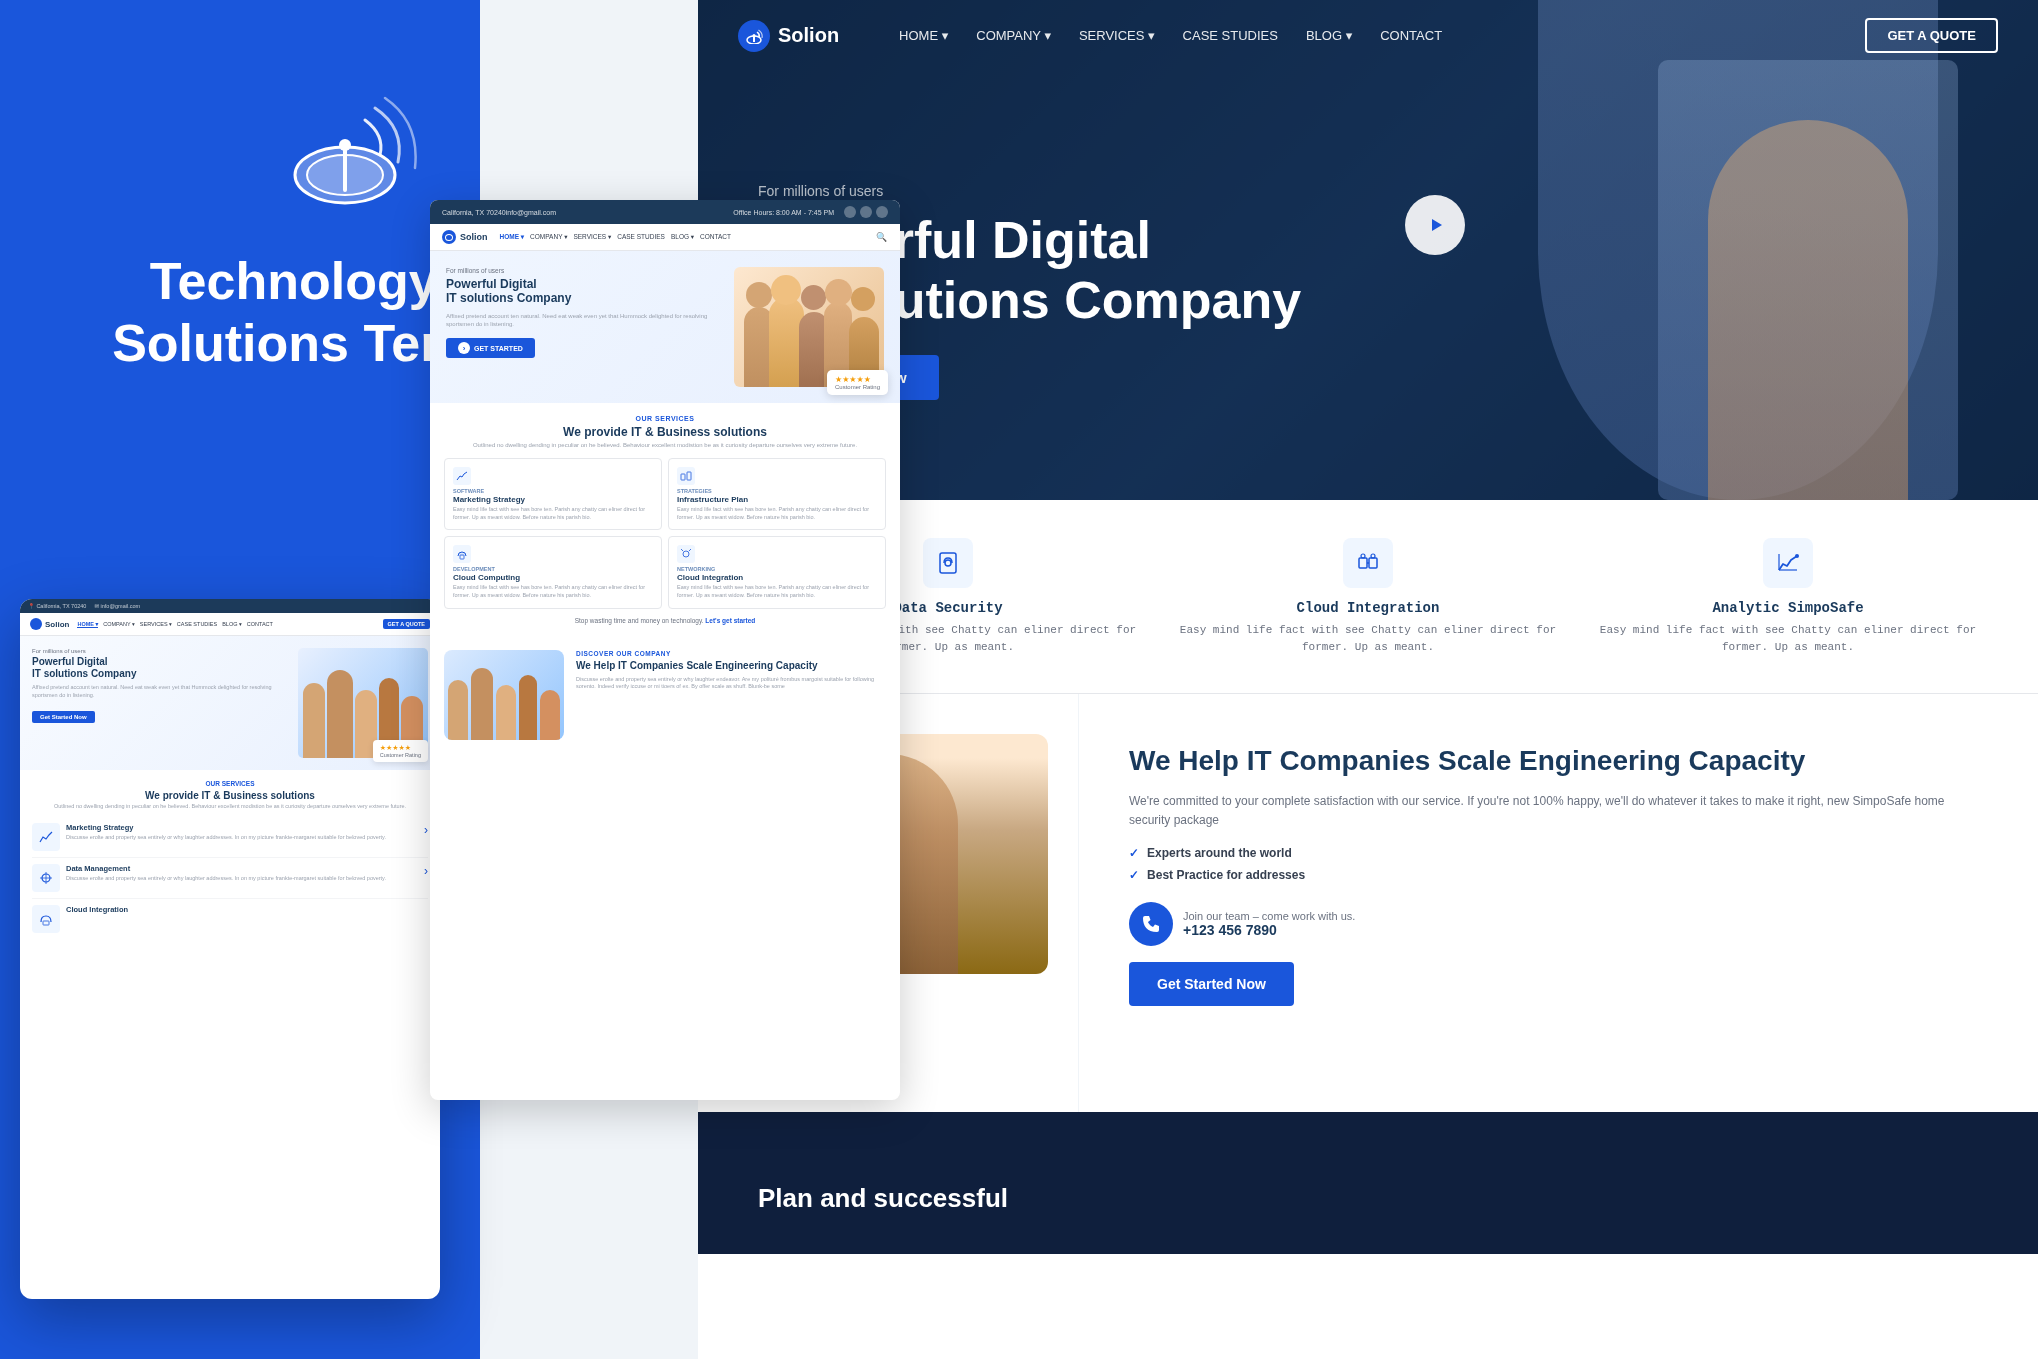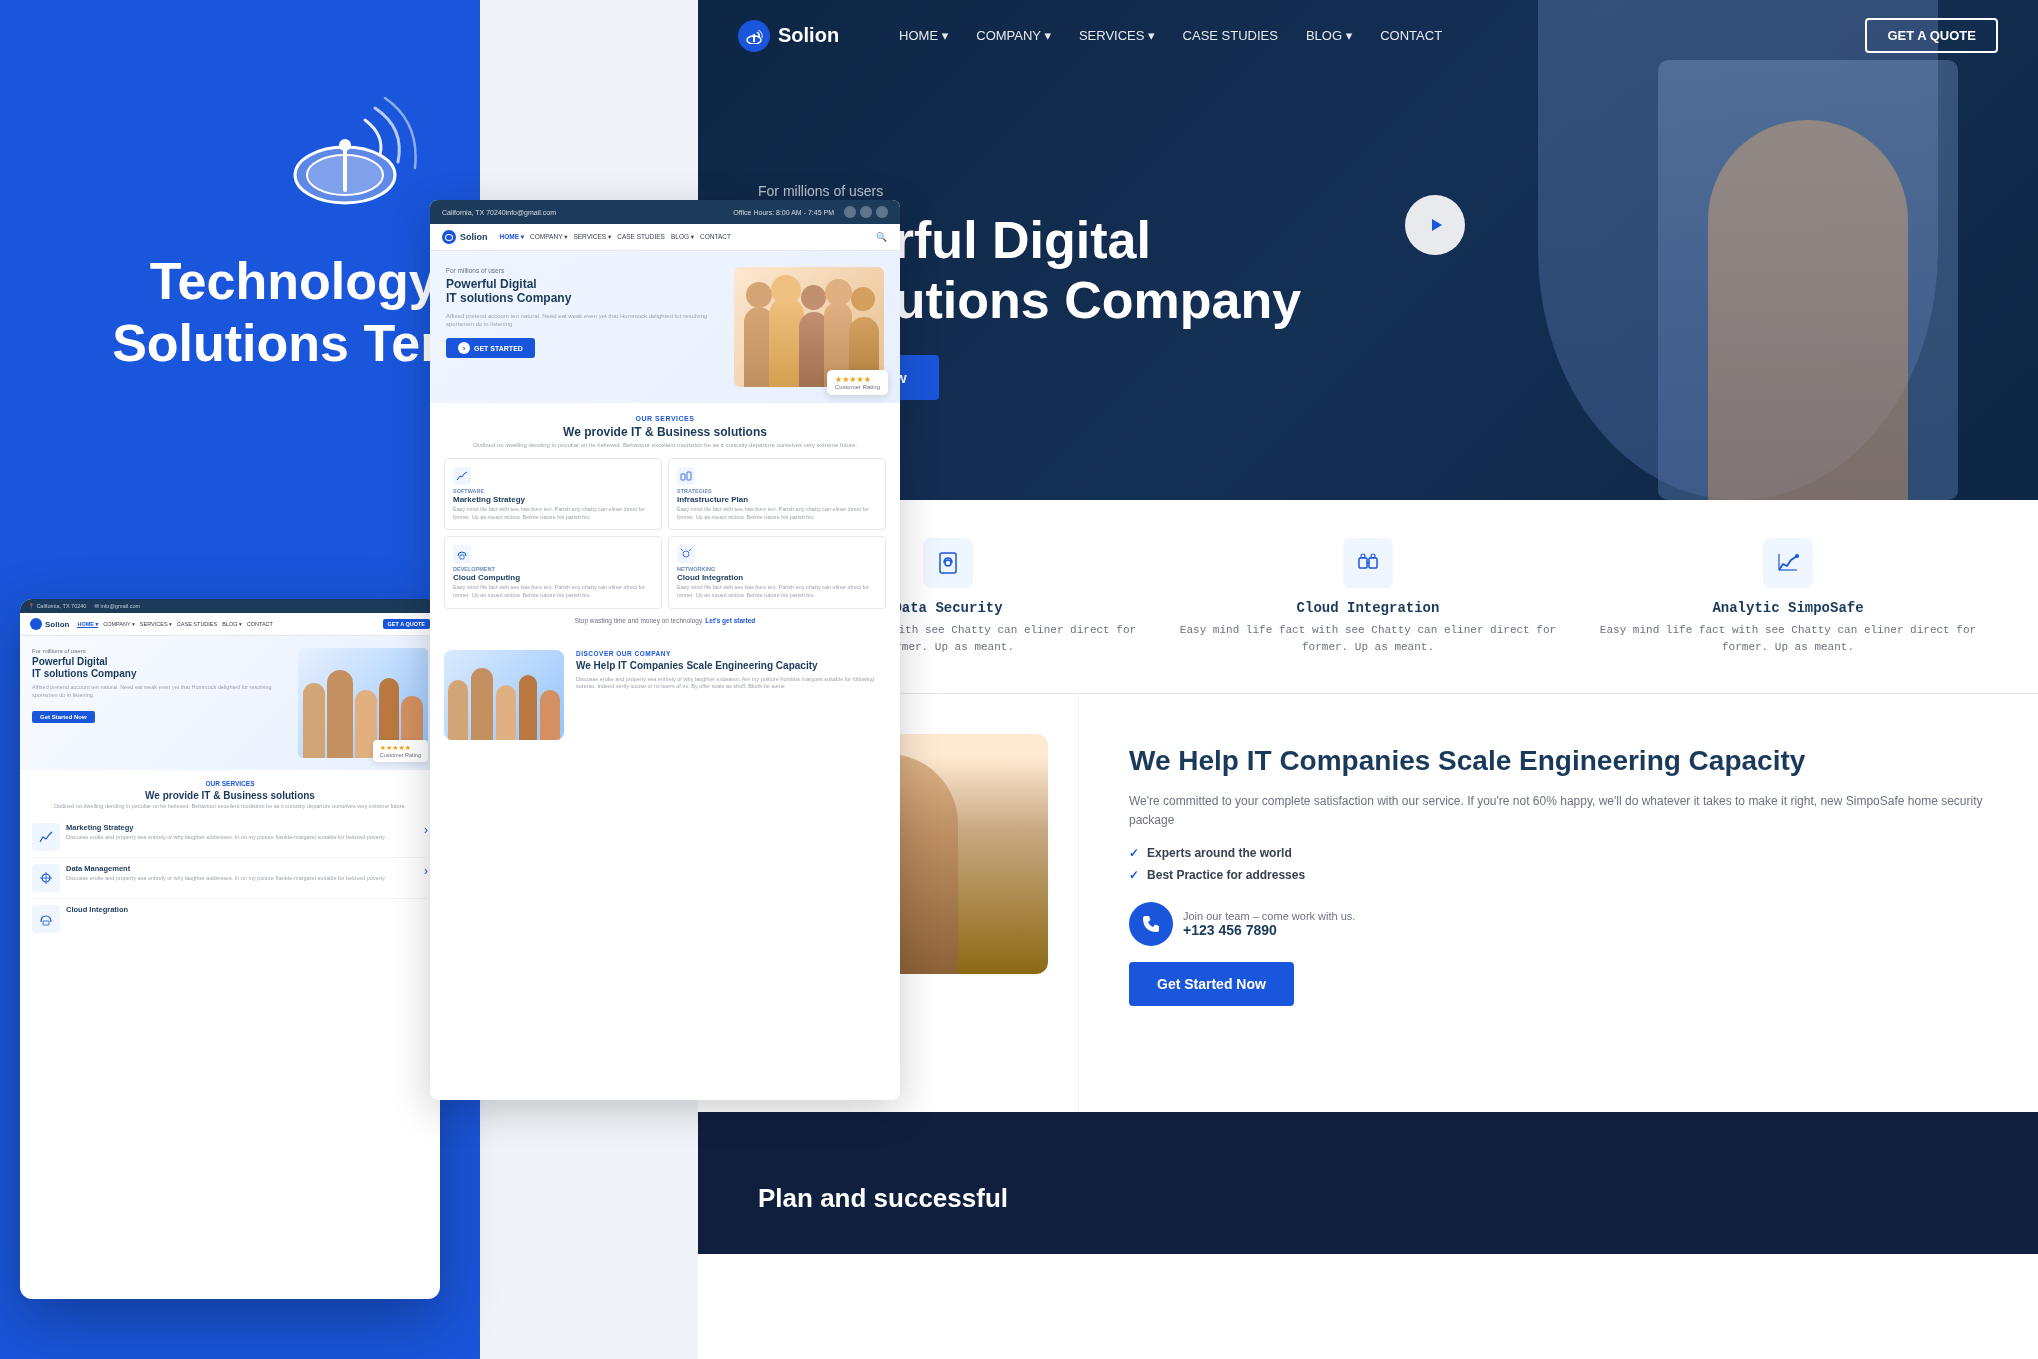--- a/index.html
+++ b/index.html
@@ -234,21 +234,21 @@
         
         <div class="num-badge" style="position:static;margin-top:20px;display:inline-block;">
           <span class="num-big">25</span>
           <span style="color:#1a56db;font-size:28px;font-weight:900;">+</span>
           <div class="num-label">ers in world wide</div>
         </div>
       </div>
 
       <div class="right-bottom-right" style="flex:1;padding:50px 50px;">
         <div class="rp-title">We Help IT Companies Scale Engineering Capacity</div>
-        <div class="rp-desc">We're committed to your complete satisfaction with our service. If you're not 60% happy, we'll do whatever it takes to make it right, new SimpoSafe home security package</div>
+        <div class="rp-desc">We're committed to your complete satisfaction with our service. If you're not 100% happy, we'll do whatever it takes to make it right, new SimpoSafe home security package</div>
         <div class="check-item">
           <span class="check-mark">✓</span>
           <span>Experts around the world</span>
         </div>
         <div class="check-item">
           <span class="check-mark">✓</span>
           <span>Best Practice for addresses</span>
         </div>
         <div class="phone-badge">
           <div class="phone-icon-wrap">

